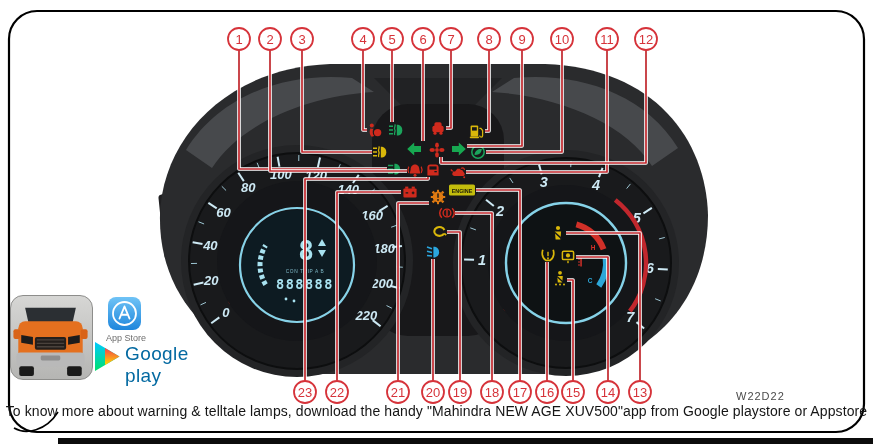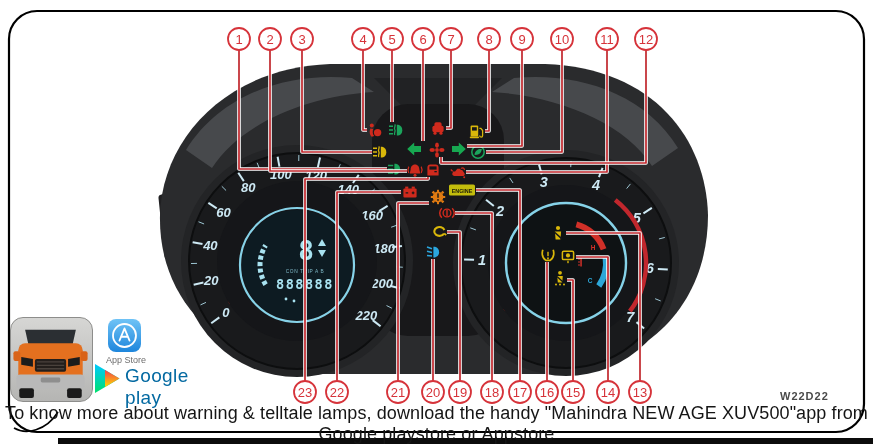--- a/index.html
+++ b/index.html
@@ -1,22 +1,22 @@
 <!DOCTYPE html>
 <html><head>
 <meta charset="utf-8">
 <style>
   html,body{margin:0;padding:0;background:#ffffff;}
   .stage{position:relative;width:873px;height:448px;background:#fff;overflow:hidden;
          font-family:"Liberation Sans",sans-serif;}
   .stage svg.scene{position:absolute;left:0;top:0;}
   .caption{position:absolute;left:0;right:0;top:403px;text-align:center;
-           font-size:18px;color:#151515;letter-spacing:0.1px;}
-  .wcode{position:absolute;left:780px;top:390px;font-size:11px;color:#4a4a4a;letter-spacing:1px;font-weight:bold;}
-  .apps{position:absolute;left:10px;top:316px;width:215px;height:85px;}
+           font-size:14px;color:#151515;letter-spacing:0.1px;}
+  .wcode{position:absolute;left:736px;top:390px;font-size:11px;color:#4a4a4a;letter-spacing:1px;}
+  .apps{position:absolute;left:10px;top:294px;width:215px;height:85px;}
   .xuv-app{position:absolute;left:0;top:1px;width:81px;height:83px;border-radius:13px;
            background:linear-gradient(#d6d6d4,#b5b5b3);border:1px solid #8d8d8b;overflow:hidden;}
   .as-icon{position:absolute;left:98px;top:3px;width:33px;height:33px;border-radius:8px;
            background:linear-gradient(#6fc3f6,#1e86dc);}
   .as-label{position:absolute;left:96px;top:39px;font-size:9px;color:#6e6e6e;}
   .gp-tri{position:absolute;left:85px;top:48px;width:25px;height:29px;}
   .gp-label{position:absolute;left:115px;top:49px;font-size:19px;color:#0369a1;letter-spacing:0.4px;}
 </style>
 </head>
 <body>

